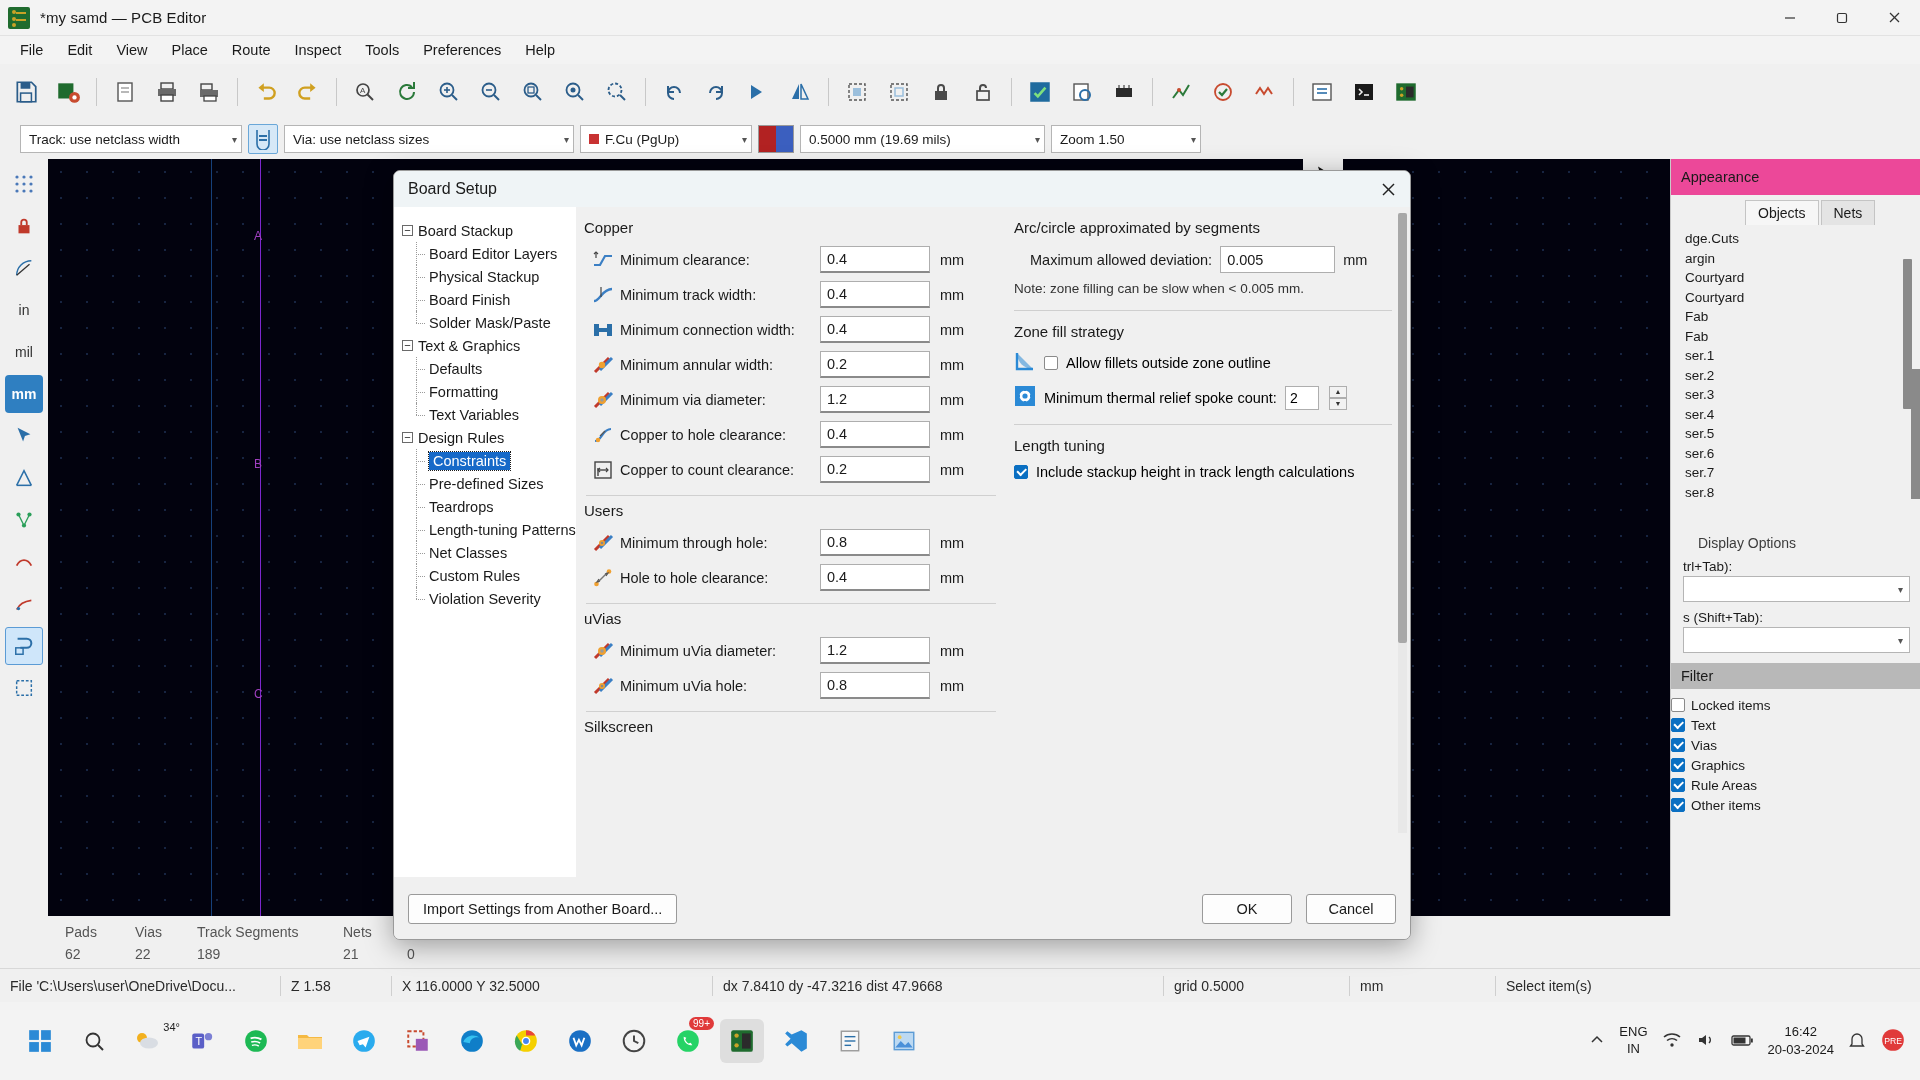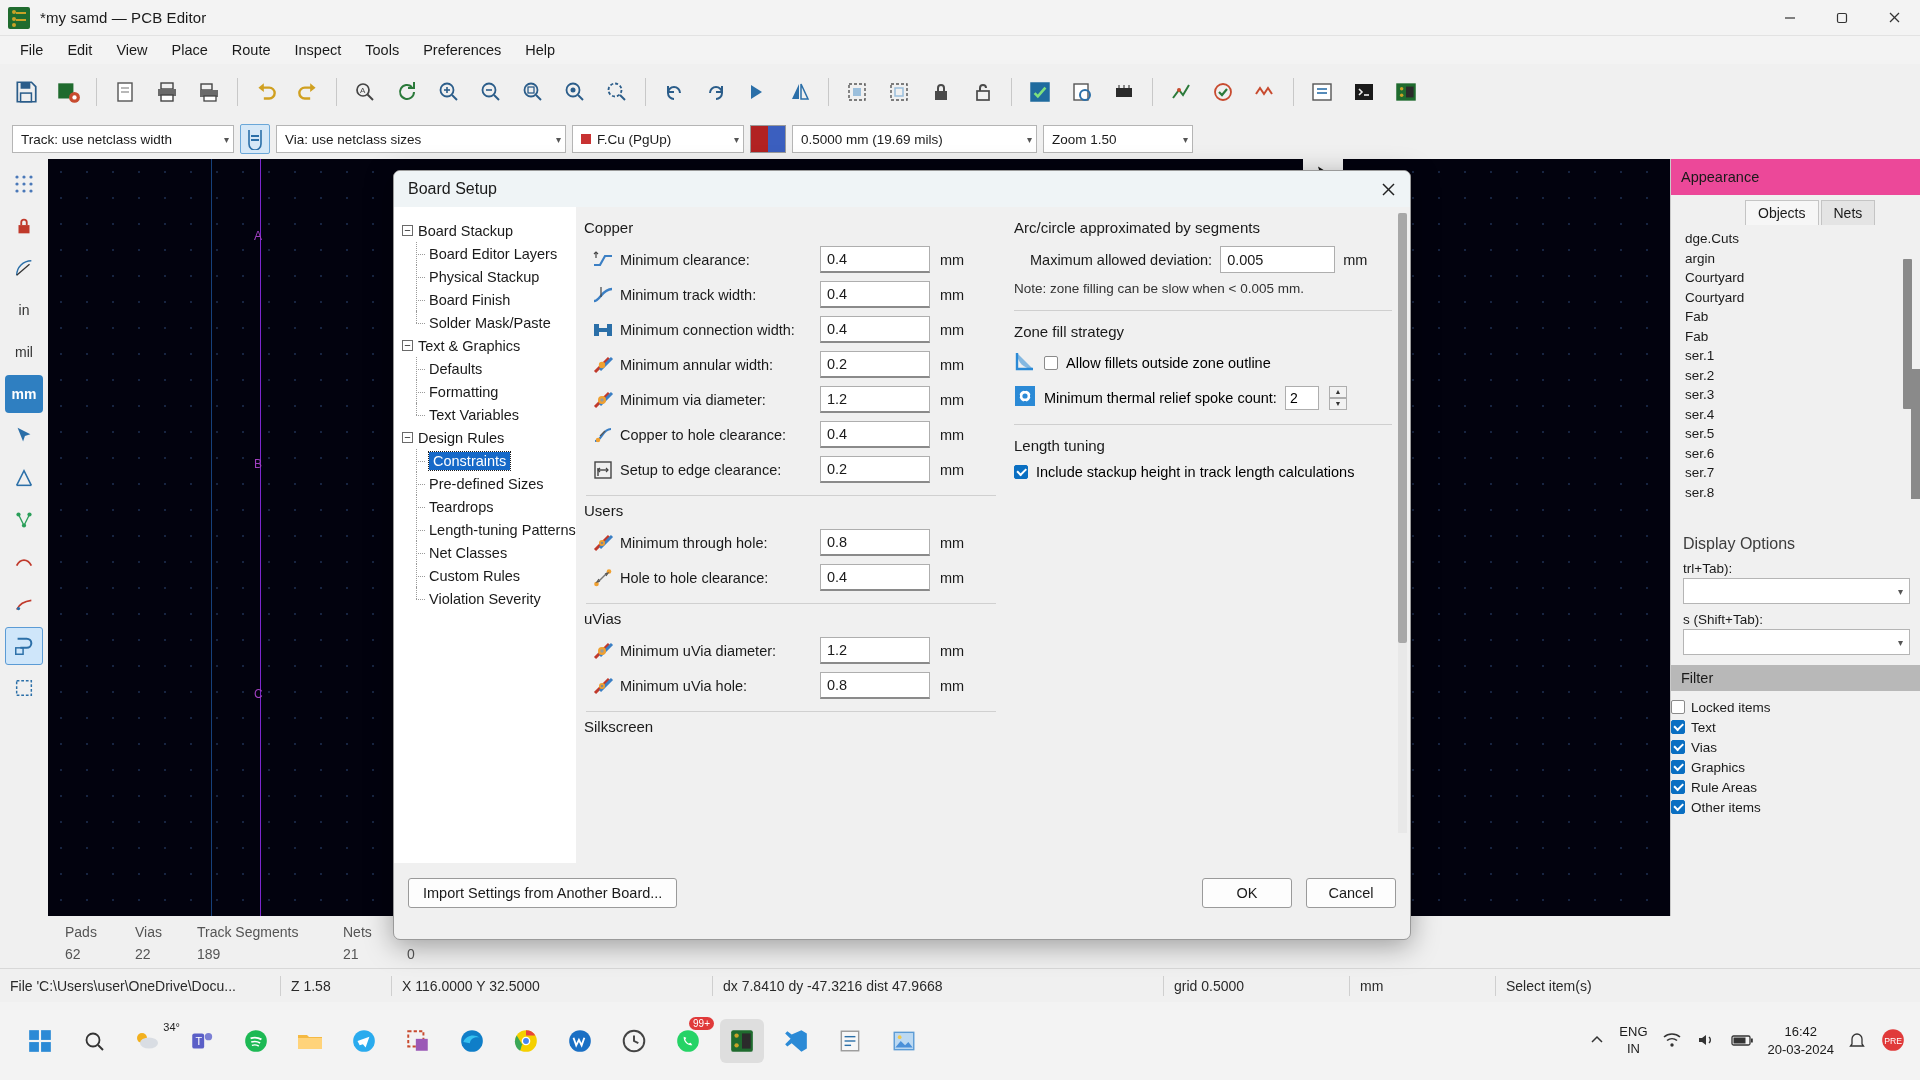--- a/index.html
+++ b/index.html
@@ -55,21 +55,21 @@
   }
   .tbtn {
     width: 40px; height: 40px; display: flex; align-items: center; justify-content: center;
     border-radius: 3px;
   }
   .tsep { width: 1px; height: 28px; background: #c8c8c8; margin: 0 6px; }
 
   
   .toolbar2 {
     position: absolute; top: 119px; left: 0; width: 1920px; height: 40px;
-    background: #f0f0f0; display: flex; align-items: center; padding-left: 12px; gap: 6px;
+    background: #f0f0f0; display: flex; align-items: center; padding-left: 20px; gap: 6px;
   }
   .combo {
     height: 28px; background: #fff; border: 1px solid #b5b5b5;
     display: flex; align-items: center; padding: 0 4px 0 8px;
     font-size: 13.5px; color: #1a1a1a; position: relative;
   }
   .combo .caret {
     margin-left: auto; padding-left: 10px; color: #555; font-size: 10px;
   }
   .combo.w1 { width: 222px; }
@@ -143,21 +143,21 @@
   }
   .layer-row { height: 19.5px; padding-left: 14px; display: flex; align-items: center; }
   .list-scroll {
     position: absolute; right: 8px; top: 30px; width: 9px; height: 150px; background: #8a8a8a;
     border-radius: 1px;
   }
   .list-scroll2 {
     position: absolute; right: 0px; top: 210px; width: 9px; height: 130px; background: #8a8a8a;
   }
   .display-options {
-    padding: 6px 0 0 12px; font-size: 16px; color: #3c3c3c;
+    padding: 6px 0 0 27px; font-size: 14px; color: #3c3c3c;
   }
   .ap-field-label { font-size: 13.5px; color: #1a1a1a; padding: 8px 0 2px 12px; }
   .ap-combo {
     margin: 0 10px 0 12px; height: 26px; background: #fff; border: 1px solid #b5b5b5;
     display: flex; align-items: center; padding: 0 6px; font-size: 13px;
   }
   .ap-combo .caret { margin-left: auto; color: #555; font-size: 10px; }
   .filter-header {
     margin-top: 10px; height: 26px; background: #b8b8b8; display: flex; align-items: center;
     padding-left: 10px; font-size: 14.5px; color: #1a1a1a;
@@ -304,21 +304,21 @@
   }
   .dlg-scrollbar {
     position: absolute; right: 3px; top: 6px; width: 9px; height: 620px;
     background: #e8e8e8;
   }
   .dlg-scrollbar .thumb {
     position: absolute; top: 0; left: 0; width: 9px; height: 430px; background: #a8a8a8;
     border-radius: 2px;
   }
   .dlg-footer {
-    position: absolute; bottom: 16px; left: 0; right: 0; height: 60px;
+    position: absolute; bottom: 0; left: 0; right: 0; height: 60px;
     display: flex; align-items: center; padding: 0 14px; background: #f0f0f0;
   }
   .btn {
     height: 30px; border: 1px solid #9a9a9a; background: #fdfdfd; border-radius: 3px;
     font-size: 14.5px; color: #1a1a1a; display: flex; align-items: center; justify-content: center;
     padding: 0 14px; font-family: "Liberation Sans", sans-serif;
   }
   .btn.import { min-width: 268px; }
   .btn.ok { width: 90px; margin-left: auto; }
   .btn.cancel { width: 90px; margin-left: 14px; }
@@ -1123,21 +1123,21 @@
 
           <div class="crow">
             <span class="ico">
                 <svg width="24" height="22" viewBox="0 0 24 22">
                   <rect x="4" y="3" width="16" height="16" fill="none" stroke="#444" stroke-width="1.4"></rect>
                   <path d="M7 17V9" fill="none" stroke="#444" stroke-width="1.4"></path>
                   <line x1="8" y1="11" x2="17" y2="11" stroke="#444" stroke-width="1.4"></line>
                   <path d="M9 9l-2 2 2 2M15 9l2 2-2 2" fill="none" stroke="#444" stroke-width="1.2"></path>
                 </svg>
               </span>
-            <span class="lab w">Setup to edge clearance:</span>
+            <span class="lab w">Copper to count clearance:</span>
             <input class="val" value="0.2" style="">
             <span class="unit">mm</span>
           </div>
 
           <div class="hr"></div>
           <div class="sect-title">Users</div>
 
           <div class="crow">
             <span class="ico">
                 <svg width="24" height="22" viewBox="0 0 24 22">

